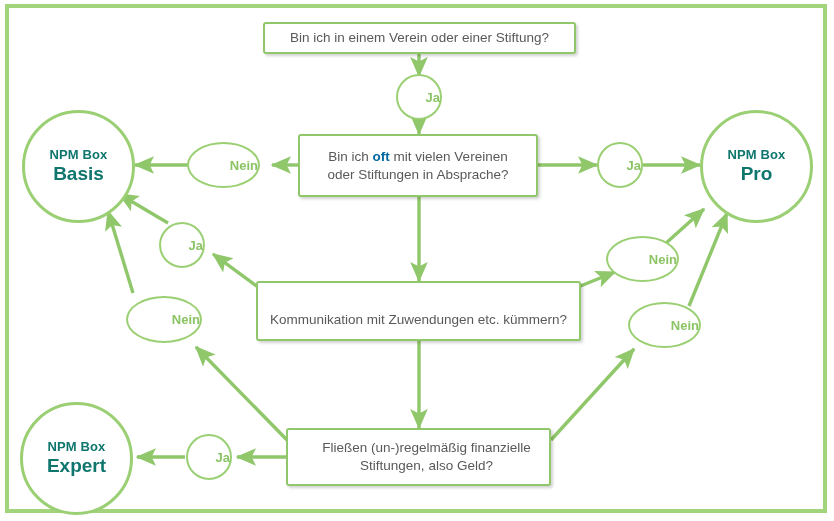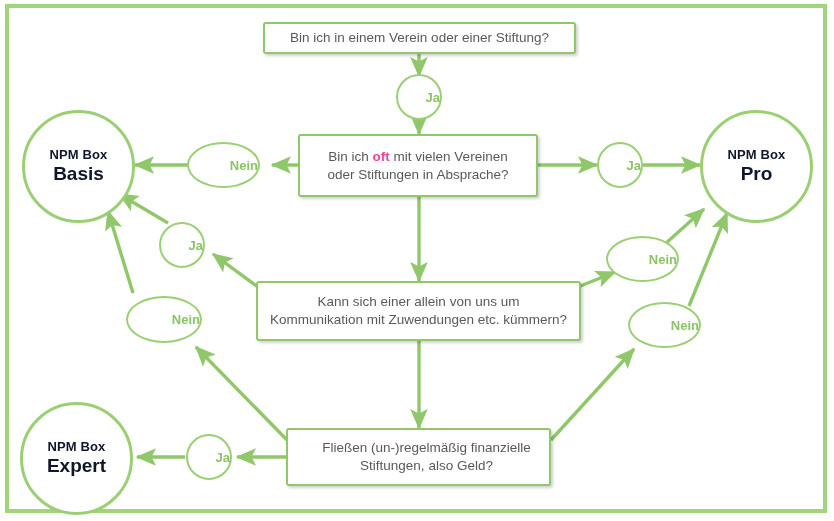--- a/index.html
+++ b/index.html
@@ -43,32 +43,32 @@
     box-shadow: 2px 2px 3px rgba(0,0,0,0.18);
     display: flex;
     align-items: center;
     justify-content: center;
     text-align: center;
     color: #595959;
     font-size: 13.5px;
     line-height: 1.30;
     padding: 4px 8px;
   }
-  .qbox b { font-weight: bold; color: #ec4899; }
+  .qbox b { font-weight: bold; color: #0369a1; }
   
   .circle {
     border: 3px solid #9bcf74;
     border-radius: 50%;
     background: #ffffff;
     display: flex;
     flex-direction: column;
     align-items: center;
     justify-content: center;
     text-align: center;
-    color: #0f172a;
+    color: #0f766e;
     line-height: 1.15;
   }
   .circle .cap {
     font-size: 13px;
     font-weight: bold;
     letter-spacing: 0.1px;
   }
   .circle .big {
     font-size: 19px;
     font-weight: bold;
@@ -148,21 +148,21 @@
 
   <div class="node qbox" style="left:298px;top:134px;width:240px;height:63px;">
     <div>
       <span>Bin ich </span><b>oft</b><span> mit vielen Vereinen</span><br>
       <span>oder Stiftungen in Absprache?</span>
     </div>
   </div>
 
   <div class="node qbox" style="left:256px;top:281px;width:325px;height:60px;">
     <div>
-      <span>Kann sich einer allein von uns um</span><br>
+      <br>
       <span>Kommunikation mit Zuwendungen etc. kümmern?</span>
     </div>
   </div>
 
   <div class="node qbox" style="left:286px;top:428px;width:265px;height:58px;padding-left:24px;">
     <div>
       <span>Fließen (un-)regelmäßig finanzielle</span><br>
       <span>Stiftungen, also Geld?</span>
     </div>
   </div>

